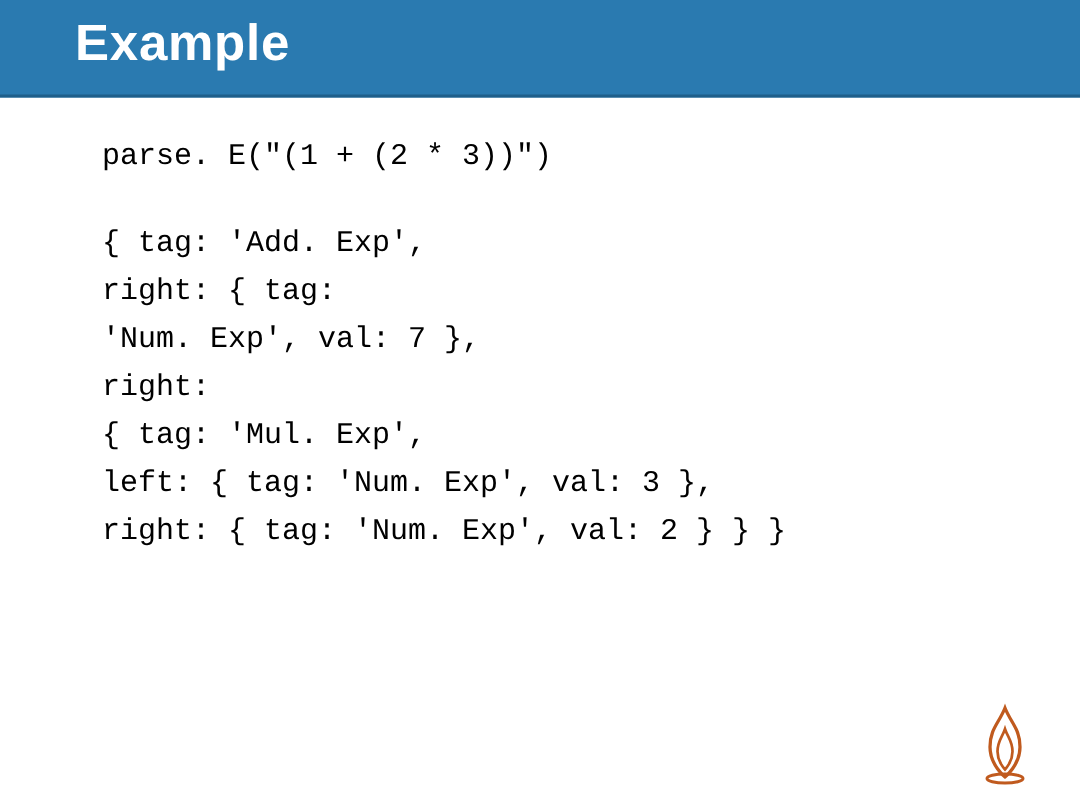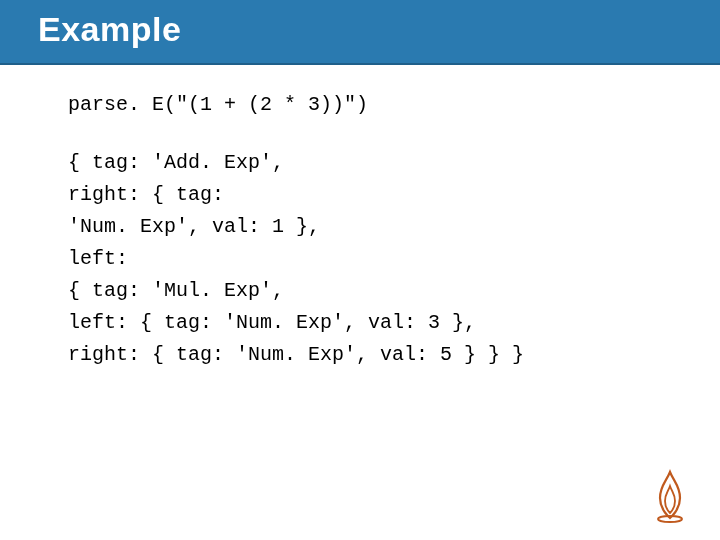--- a/index.html
+++ b/index.html
@@ -1,21 +1,21 @@
 <!DOCTYPE html>
 <html><head>
 <meta charset="utf-8">
 <style>
   * { margin: 0; padding: 0; box-sizing: border-box; }
   html, body { width: 720px; height: 540px; overflow: hidden; font-family: Arial, Helvetica, sans-serif; background: #fff; }
   .slide { position: relative; width: 720px; height: 540px; background: #fff; }
   .title-bar {
     background: #2a7ab0;
     color: #fff;
-    padding: 10px 0 14px 0;
+    padding: 10px 0 14px 12px;
     border-bottom: 2px solid #1f5f8a;
   }
   .title-bar h1 {
     font-size: 34px;
     font-weight: bold;
     margin-left: 38px;
     letter-spacing: 0.5px;
   }
   .content {
     padding: 24px 0 0 68px;
@@ -40,25 +40,25 @@
   <div class="title-bar">
     <h1>Example</h1>
   </div>
 
   <div class="content">
     <div class="block1">parse. E("(1 + (2 * 3))")</div>
 
     <div>
       <div>{ tag: 'Add. Exp',</div>
       <div> right: { tag:</div>
-      <div>'Num. Exp', val: 1 },</div>
-      <div> left: </div>
+      <div>'Num. Exp', val: 7 },</div>
+      <div> right: </div>
       <div>  { tag: 'Mul. Exp',</div>
       <div>   left: { tag: 'Num. Exp', val: 3 },</div>
-      <div>   right: { tag: 'Num. Exp', val: 5 } } }</div>
+      <div>   right: { tag: 'Num. Exp', val: 2 } } }</div>
     </div>
   </div>
 
   <div class="logo">
     <svg viewBox="0 0 44 56" width="44" height="56">
       <path d="M22 4 C18 14 12 18 12 30 C12 42 22 50 22 50 C22 50 32 42 32 30 C32 18 26 14 22 4 Z" fill="none" stroke="#c05a1e" stroke-width="2.2"></path>
       <path d="M22 18 C20 24 17 26 17 33 C17 40 22 45 22 45 C22 45 27 40 27 33 C27 26 24 24 22 18 Z" fill="none" stroke="#c05a1e" stroke-width="1.8"></path>
       <ellipse cx="22" cy="51" rx="12" ry="3" fill="none" stroke="#c05a1e" stroke-width="2"></ellipse>
     </svg>
   </div>

